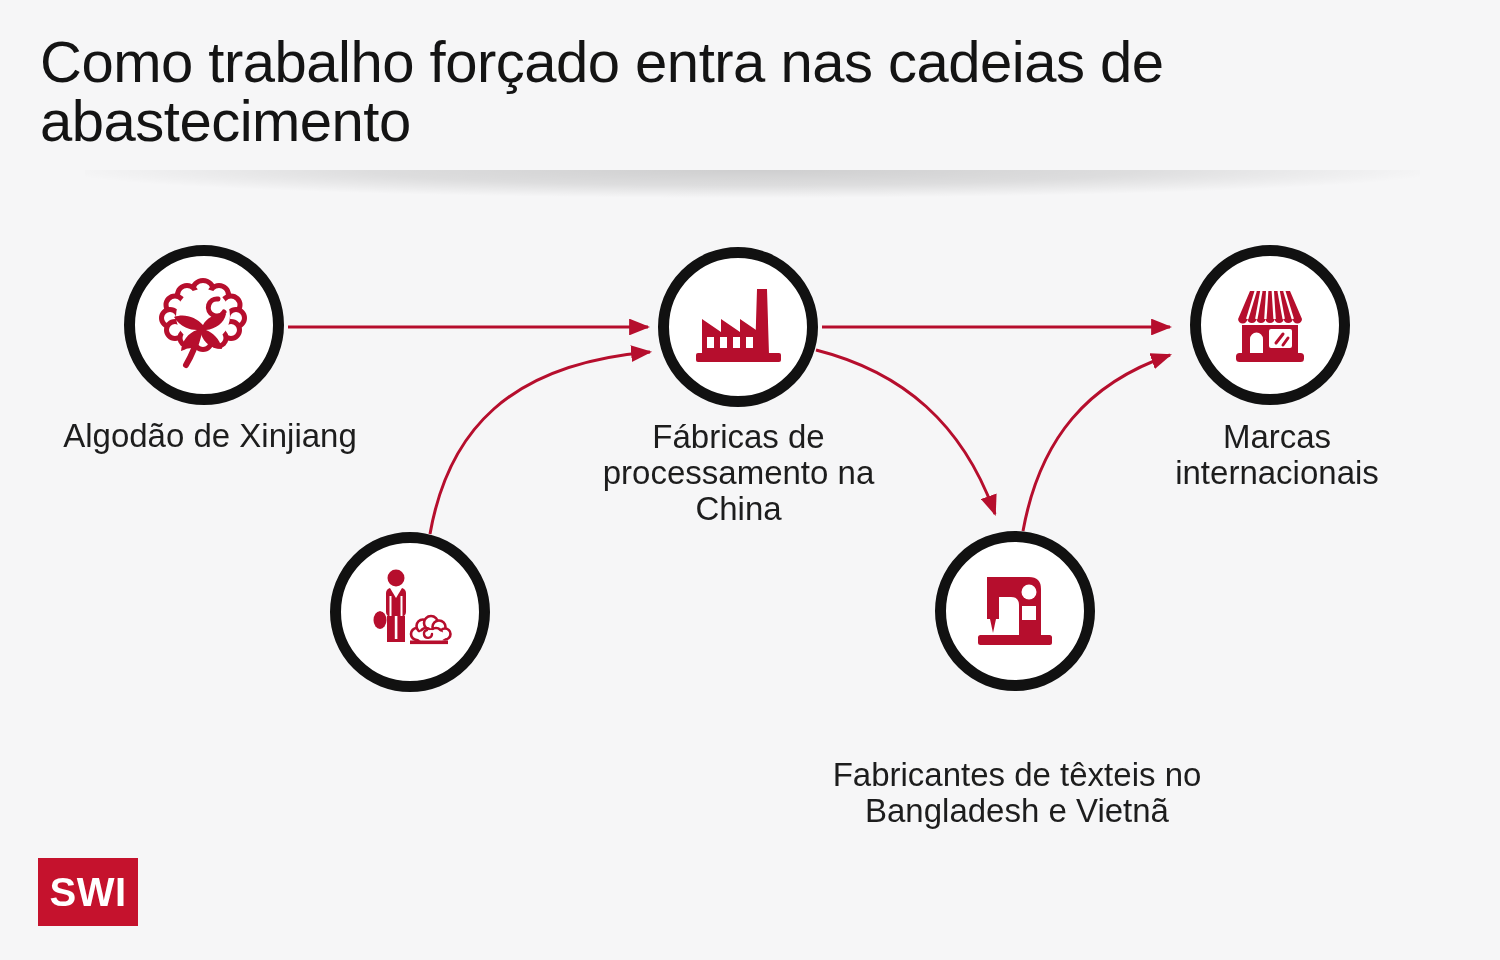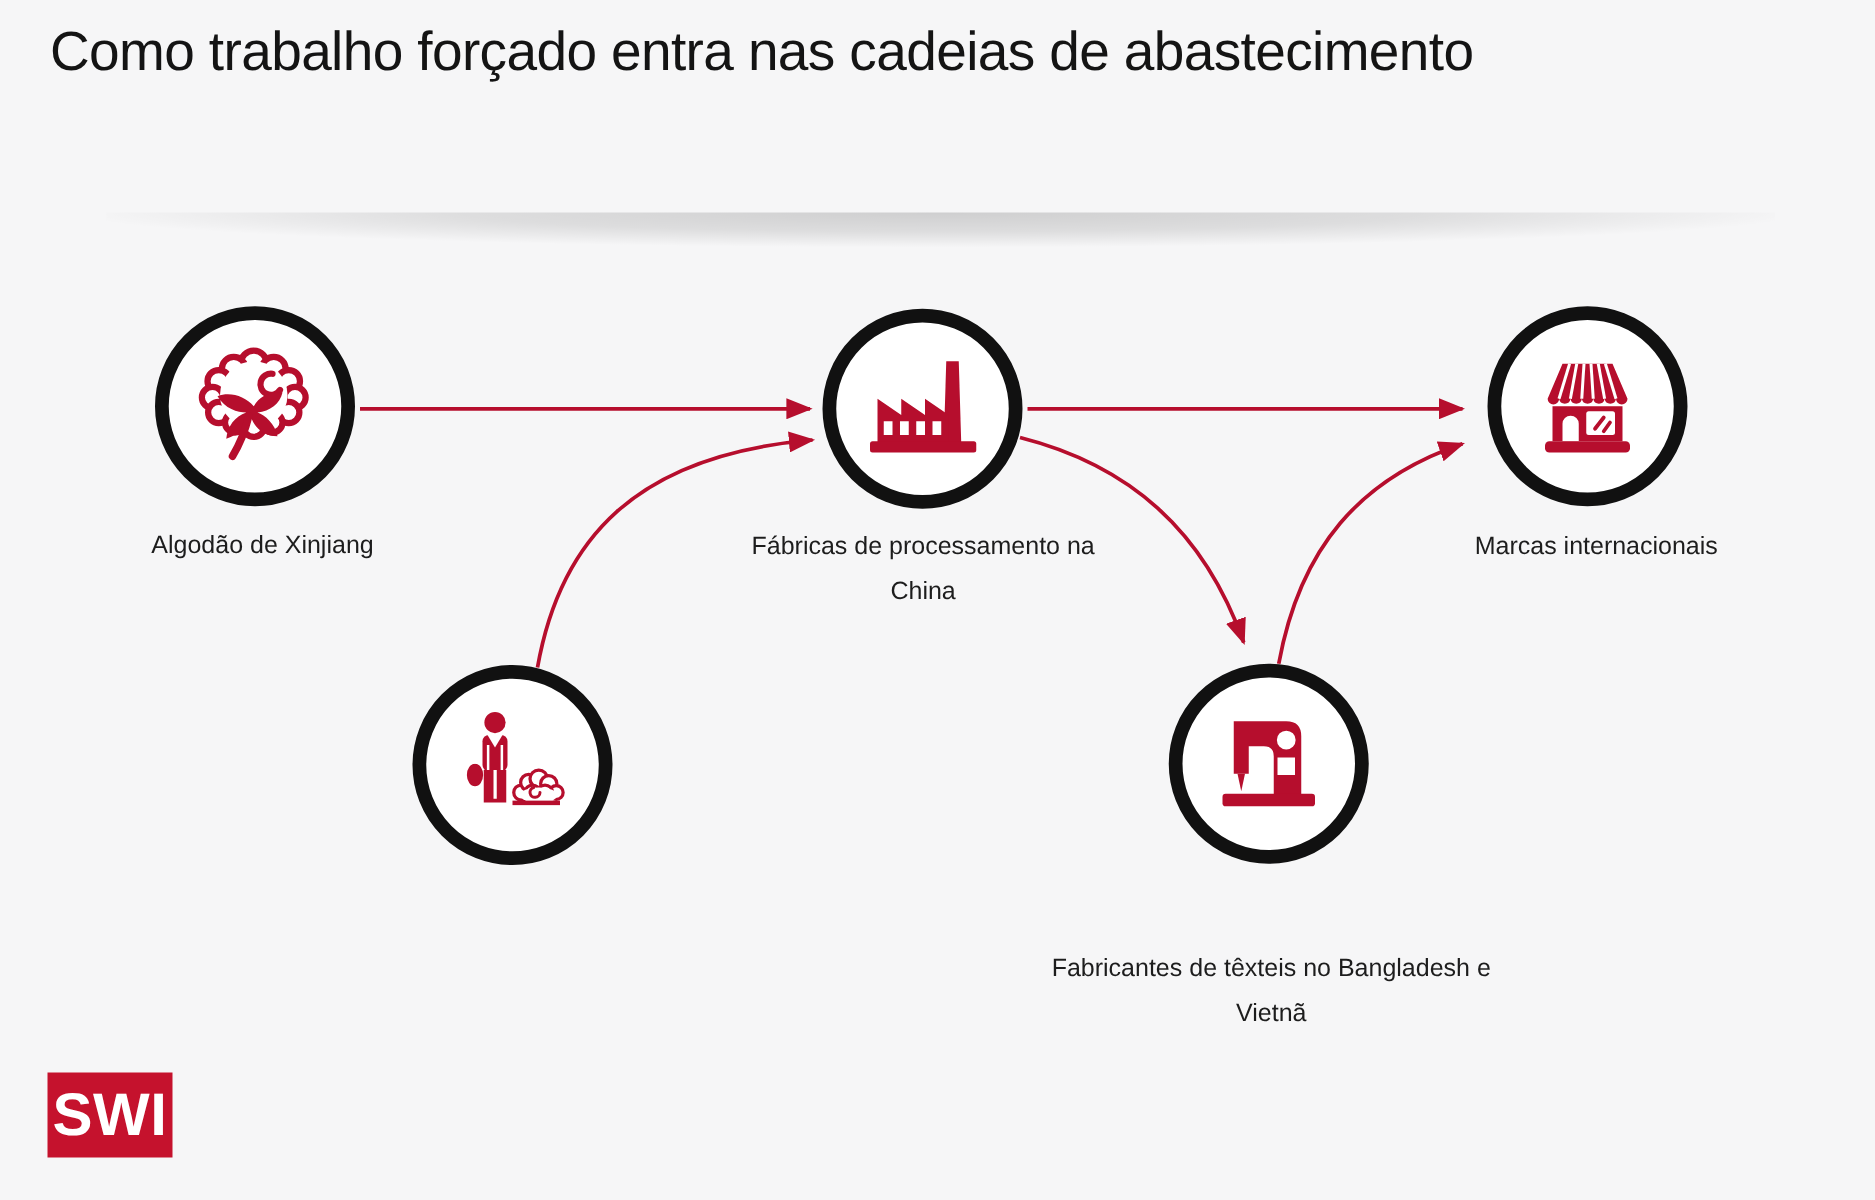--- a/index.html
+++ b/index.html
@@ -21,23 +21,23 @@
     position:relative;
     width:1500px;
     height:960px;
     overflow:hidden;
     background:var(--background);
   }
   
   .page-title{
     position:absolute;
     left:40px;
-    top:20px;
+    top:32px;
     width:1340px;
-    font-size:44px;
+    font-size:58px;
     line-height:1.02;
     font-weight:300;
     letter-spacing:-0.5px;
     color:#141414;
   }
   .title-shadow{
     position:absolute;
     left:85px;
     top:170px;
     width:1335px;
@@ -71,21 +71,21 @@
     align-items:center;
     justify-content:center;
   }
   .node-circle svg{
     width:100px;height:100px;
     color:var(--accent);
   }
   .node-label{
     position:absolute;
     text-align:center;
-    font-size:20px;
+    font-size:33px;
     line-height:36px;
     color:#1d1d1d;
     z-index:2;
   }
   #lbl-cotton  {left:10px;  top:418px; width:400px;}
   #lbl-factory {left:586px; top:419px; width:305px;}
   #lbl-brands  {left:1157px;top:419px; width:240px;}
   #lbl-labor   {left:218px; top:712px; width:382px;}
   #lbl-textile {left:817px; top:744px; width:400px;margin-top:13px;}
 
@@ -100,21 +100,21 @@
     position:absolute;
     left:38px;top:858px;
     width:100px;height:68px;
     background:var(--logo-bg);
     display:flex;align-items:center;justify-content:center;
     z-index:2;
   }
   .swi-logo span{
     color:#ffffff;
     font-weight:700;
-    font-size:48px;
+    font-size:40px;
     letter-spacing:0.5px;
   }
 </style>
 </head>
 <body>
 
 <div class="stage">
 
   <h1 class="page-title">Como trabalho forçado entra nas cadeias de abastecimento</h1>
   <div class="title-shadow"></div>

